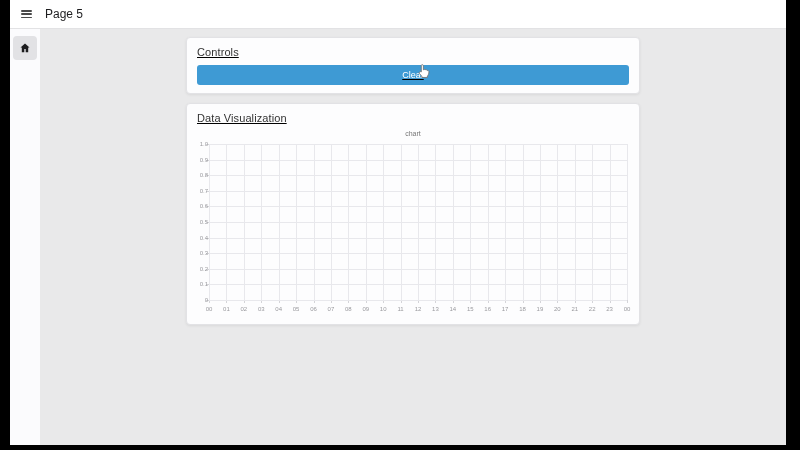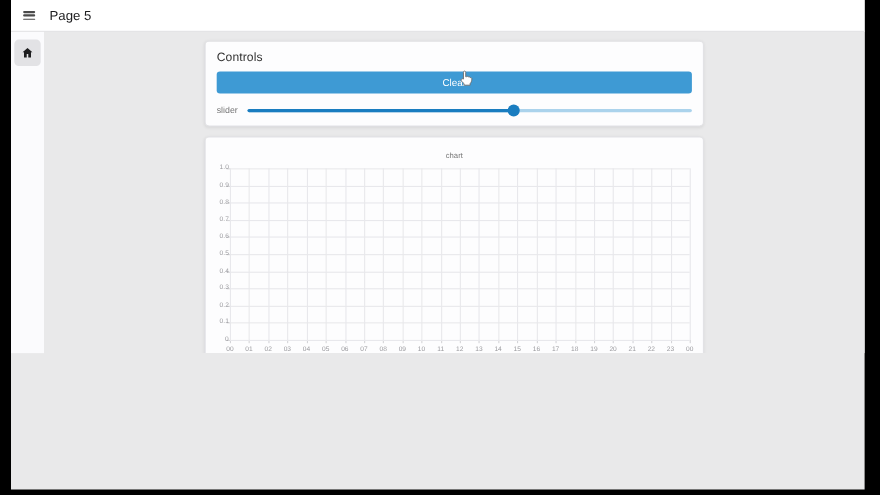--- a/index.html
+++ b/index.html
@@ -6,21 +6,21 @@
   html,body { width:800px; height:450px; overflow:hidden; }
   body { background:#000; position:relative; font-family:"Liberation Sans", sans-serif; }
 
   .stage { position:absolute; left:10px; top:0; width:776px; height:445px; background:#e9e9ea; }
 
   .topbar { height:29px; background:#ffffff; border-bottom:1px solid #e2e2e4; display:flex; align-items:center; }
   .hamburger { width:11px; height:8px; margin-left:11px; display:flex; flex-direction:column; justify-content:space-between; cursor:pointer; }
   .hamburger span { display:block; height:1.5px; background:#4a4a4a; border-radius:1px; }
   .topbar-title { margin-left:13px; font-size:12px; color:#1d1d1f; }
 
-  .body-row { display:flex; height:292px; }
+  .body-row { display:flex; height:416px;text-decoration:underline; }
   .sidebar { width:30px; background:#fbfbfd; flex:0 0 30px; }
   .home-btn { width:24px; height:24px; margin:7px auto 0 auto; background:#e2e2e5; border-radius:4px;
               display:flex; align-items:center; justify-content:center; cursor:pointer; }
 
   .main { flex:1; background:#e9e9ea; display:flex; flex-direction:column; align-items:center; padding-top:8px; overflow:hidden; }
 
   .panel { width:454px; background:#fdfdfe; border:1px solid #e2e2e5; border-radius:4px;
            box-shadow:0 1px 3px rgba(0,0,0,0.07); padding:8px 10px; }
   .panel + .panel { margin-top:9px; }
   .panel-title { font-size:11px; color:#333; letter-spacing:.1px; }
@@ -67,30 +67,24 @@
           <path d="M12 3.2 3 11h2.6v9.5h5V14h2.8v6.5h5V11H21z" fill="#1d1d1f"></path>
         </svg>
       </div>
     </div>
 
     <div class="main">
 
       <div class="panel">
         <div class="panel-title">Controls</div>
         <button class="clear-btn" style="background: rgb(62, 154, 212);">Clear</button>
-        <div class="slider-row">
-          <span class="slider-label">slider</span>
-          <div class="slider-track" id="slider-track" style="background: rgb(171, 211, 236);">
-            <div class="slider-fill" id="slider-fill" style="background: rgb(26, 125, 192); width: 60%;"></div>
-            <div class="slider-thumb" id="slider-thumb" style="background: rgb(26, 125, 192); left: 60%;"></div>
-          </div>
-        </div>
       </div>
 
       <div class="panel">
+        <div class="panel-title">Data Visualization</div>
         <div class="chart" id="chart">
           <div class="chart-title">chart</div>
           <div class="plot" id="plot">
               <div class="gl-v" style="left: 0px;"></div>
               <div class="tick-x" style="left: 0px;"></div>
               <div class="gl-v" style="left: 17.4167px;"></div>
               <div class="tick-x" style="left: 17.4167px;"></div>
               <div class="gl-v" style="left: 34.8333px;"></div>
               <div class="tick-x" style="left: 34.8333px;"></div>
               <div class="gl-v" style="left: 52.25px;"></div>

